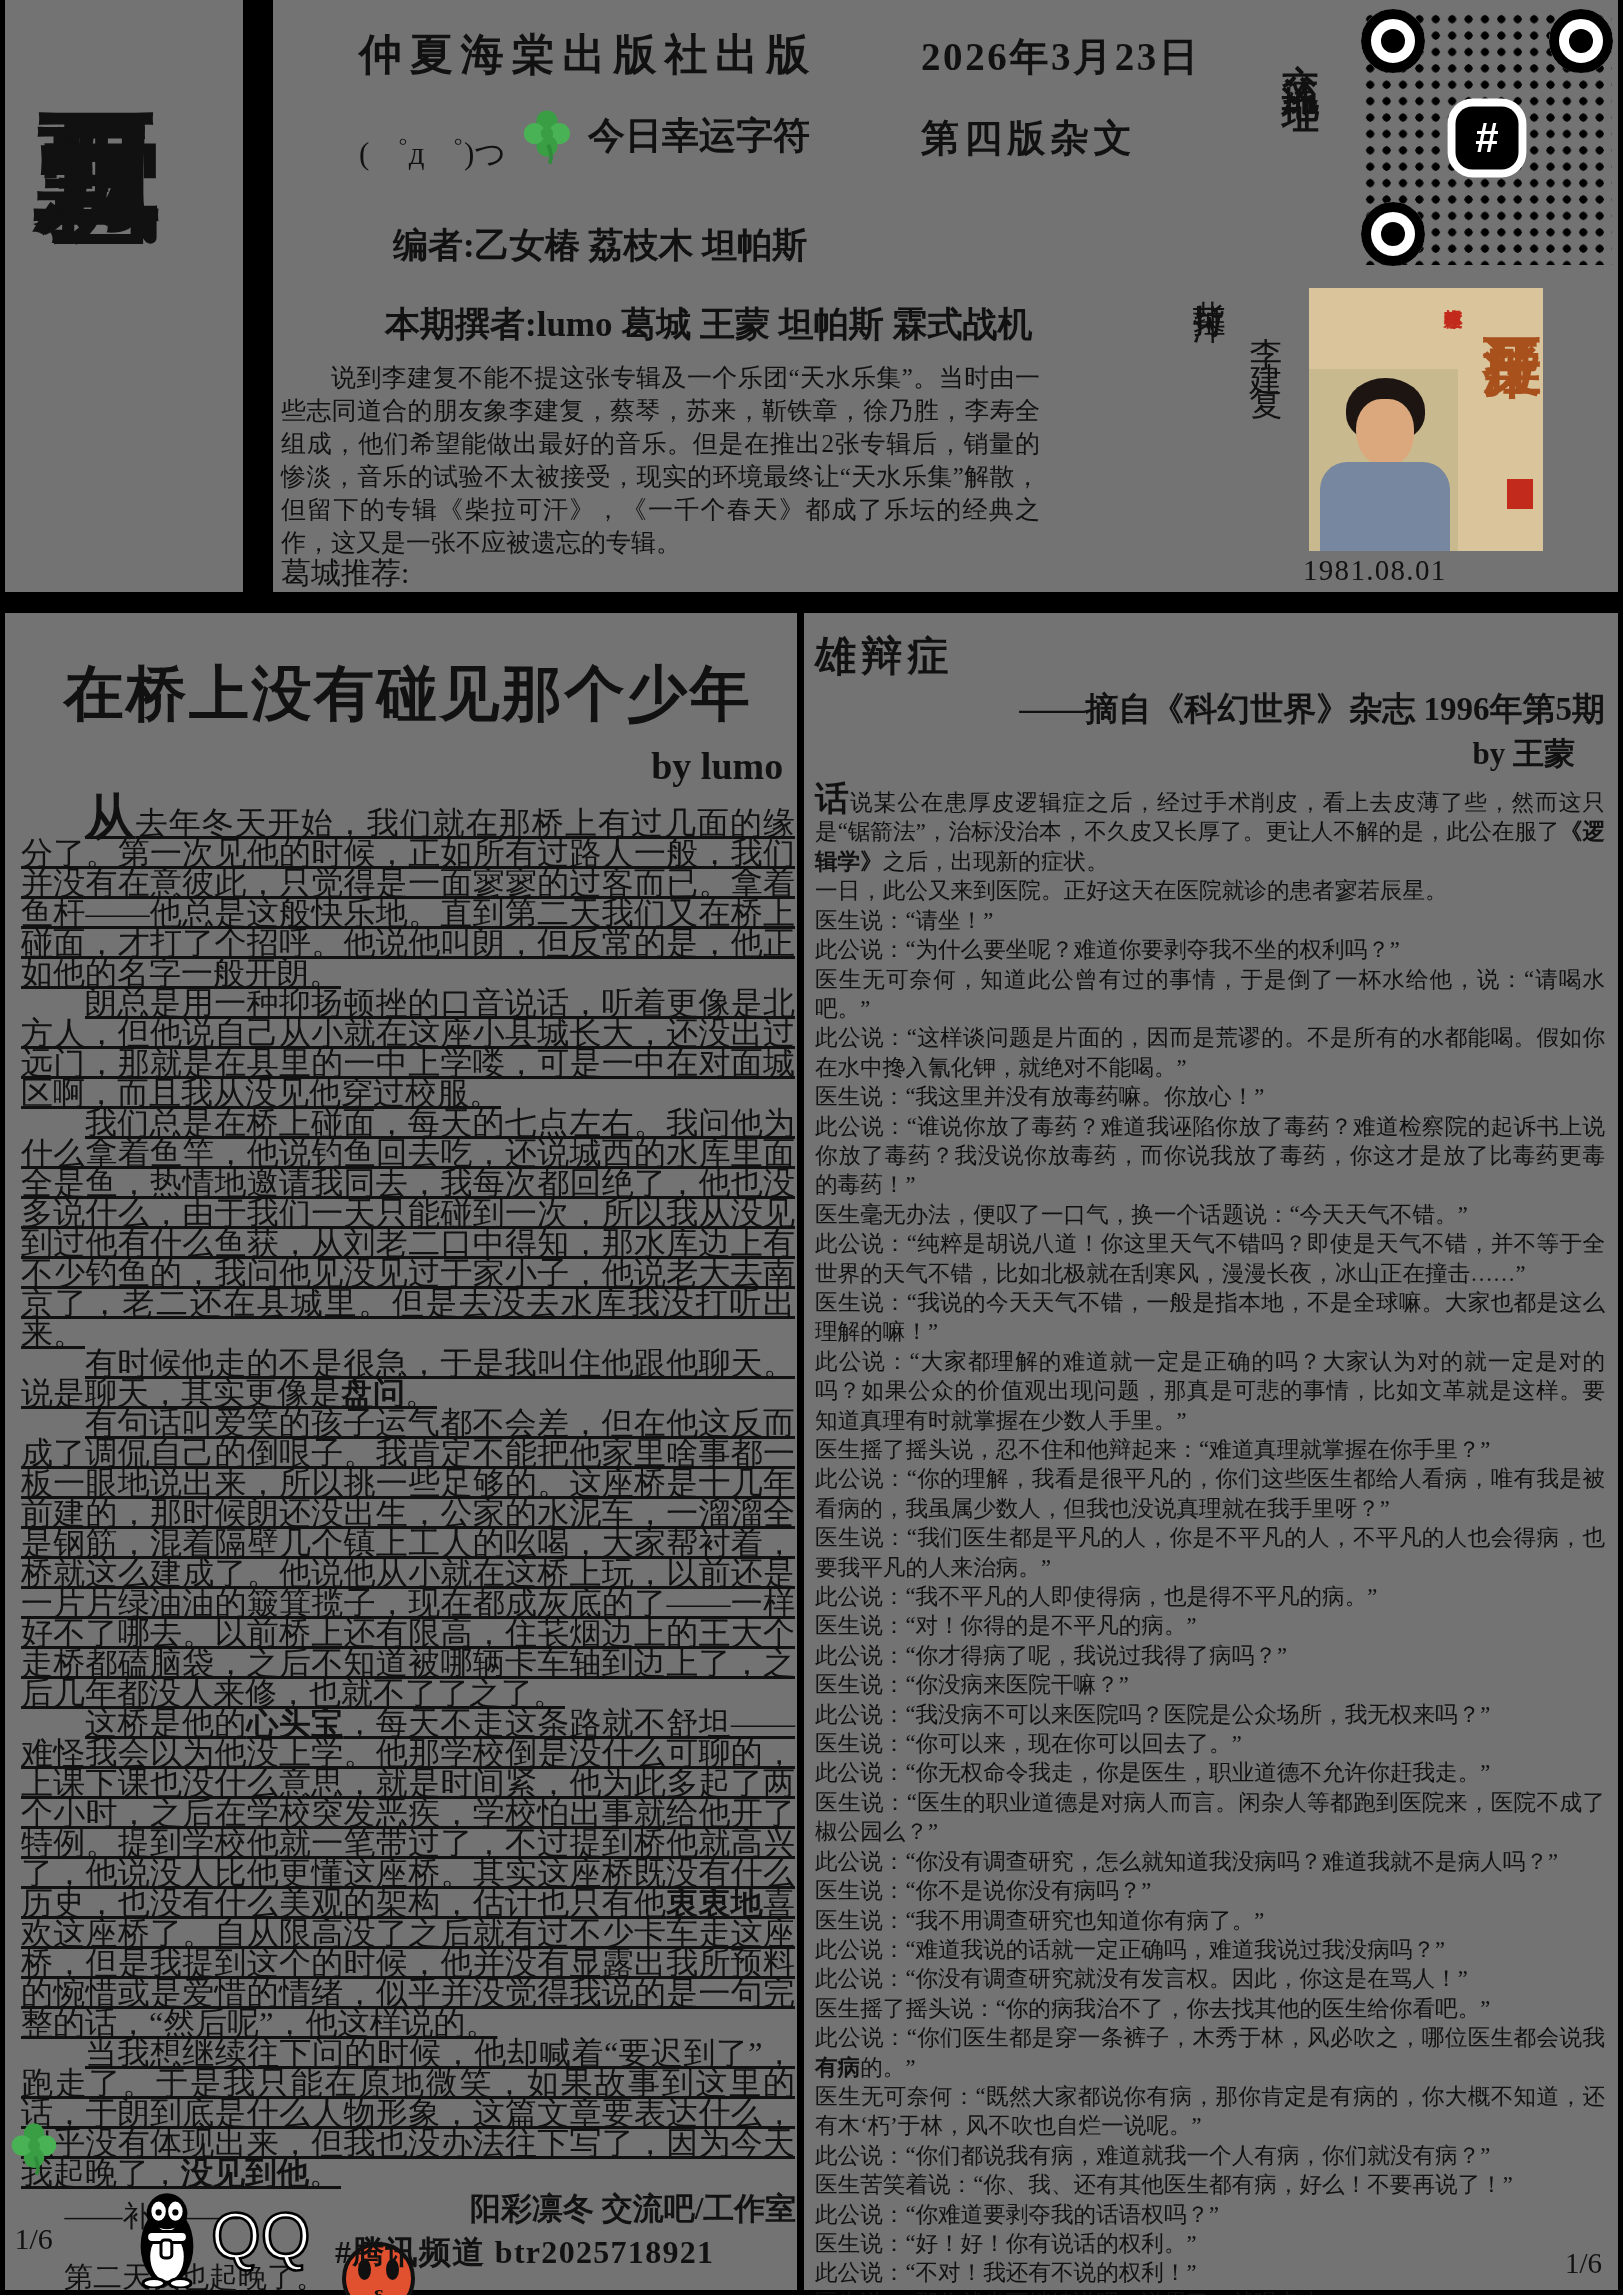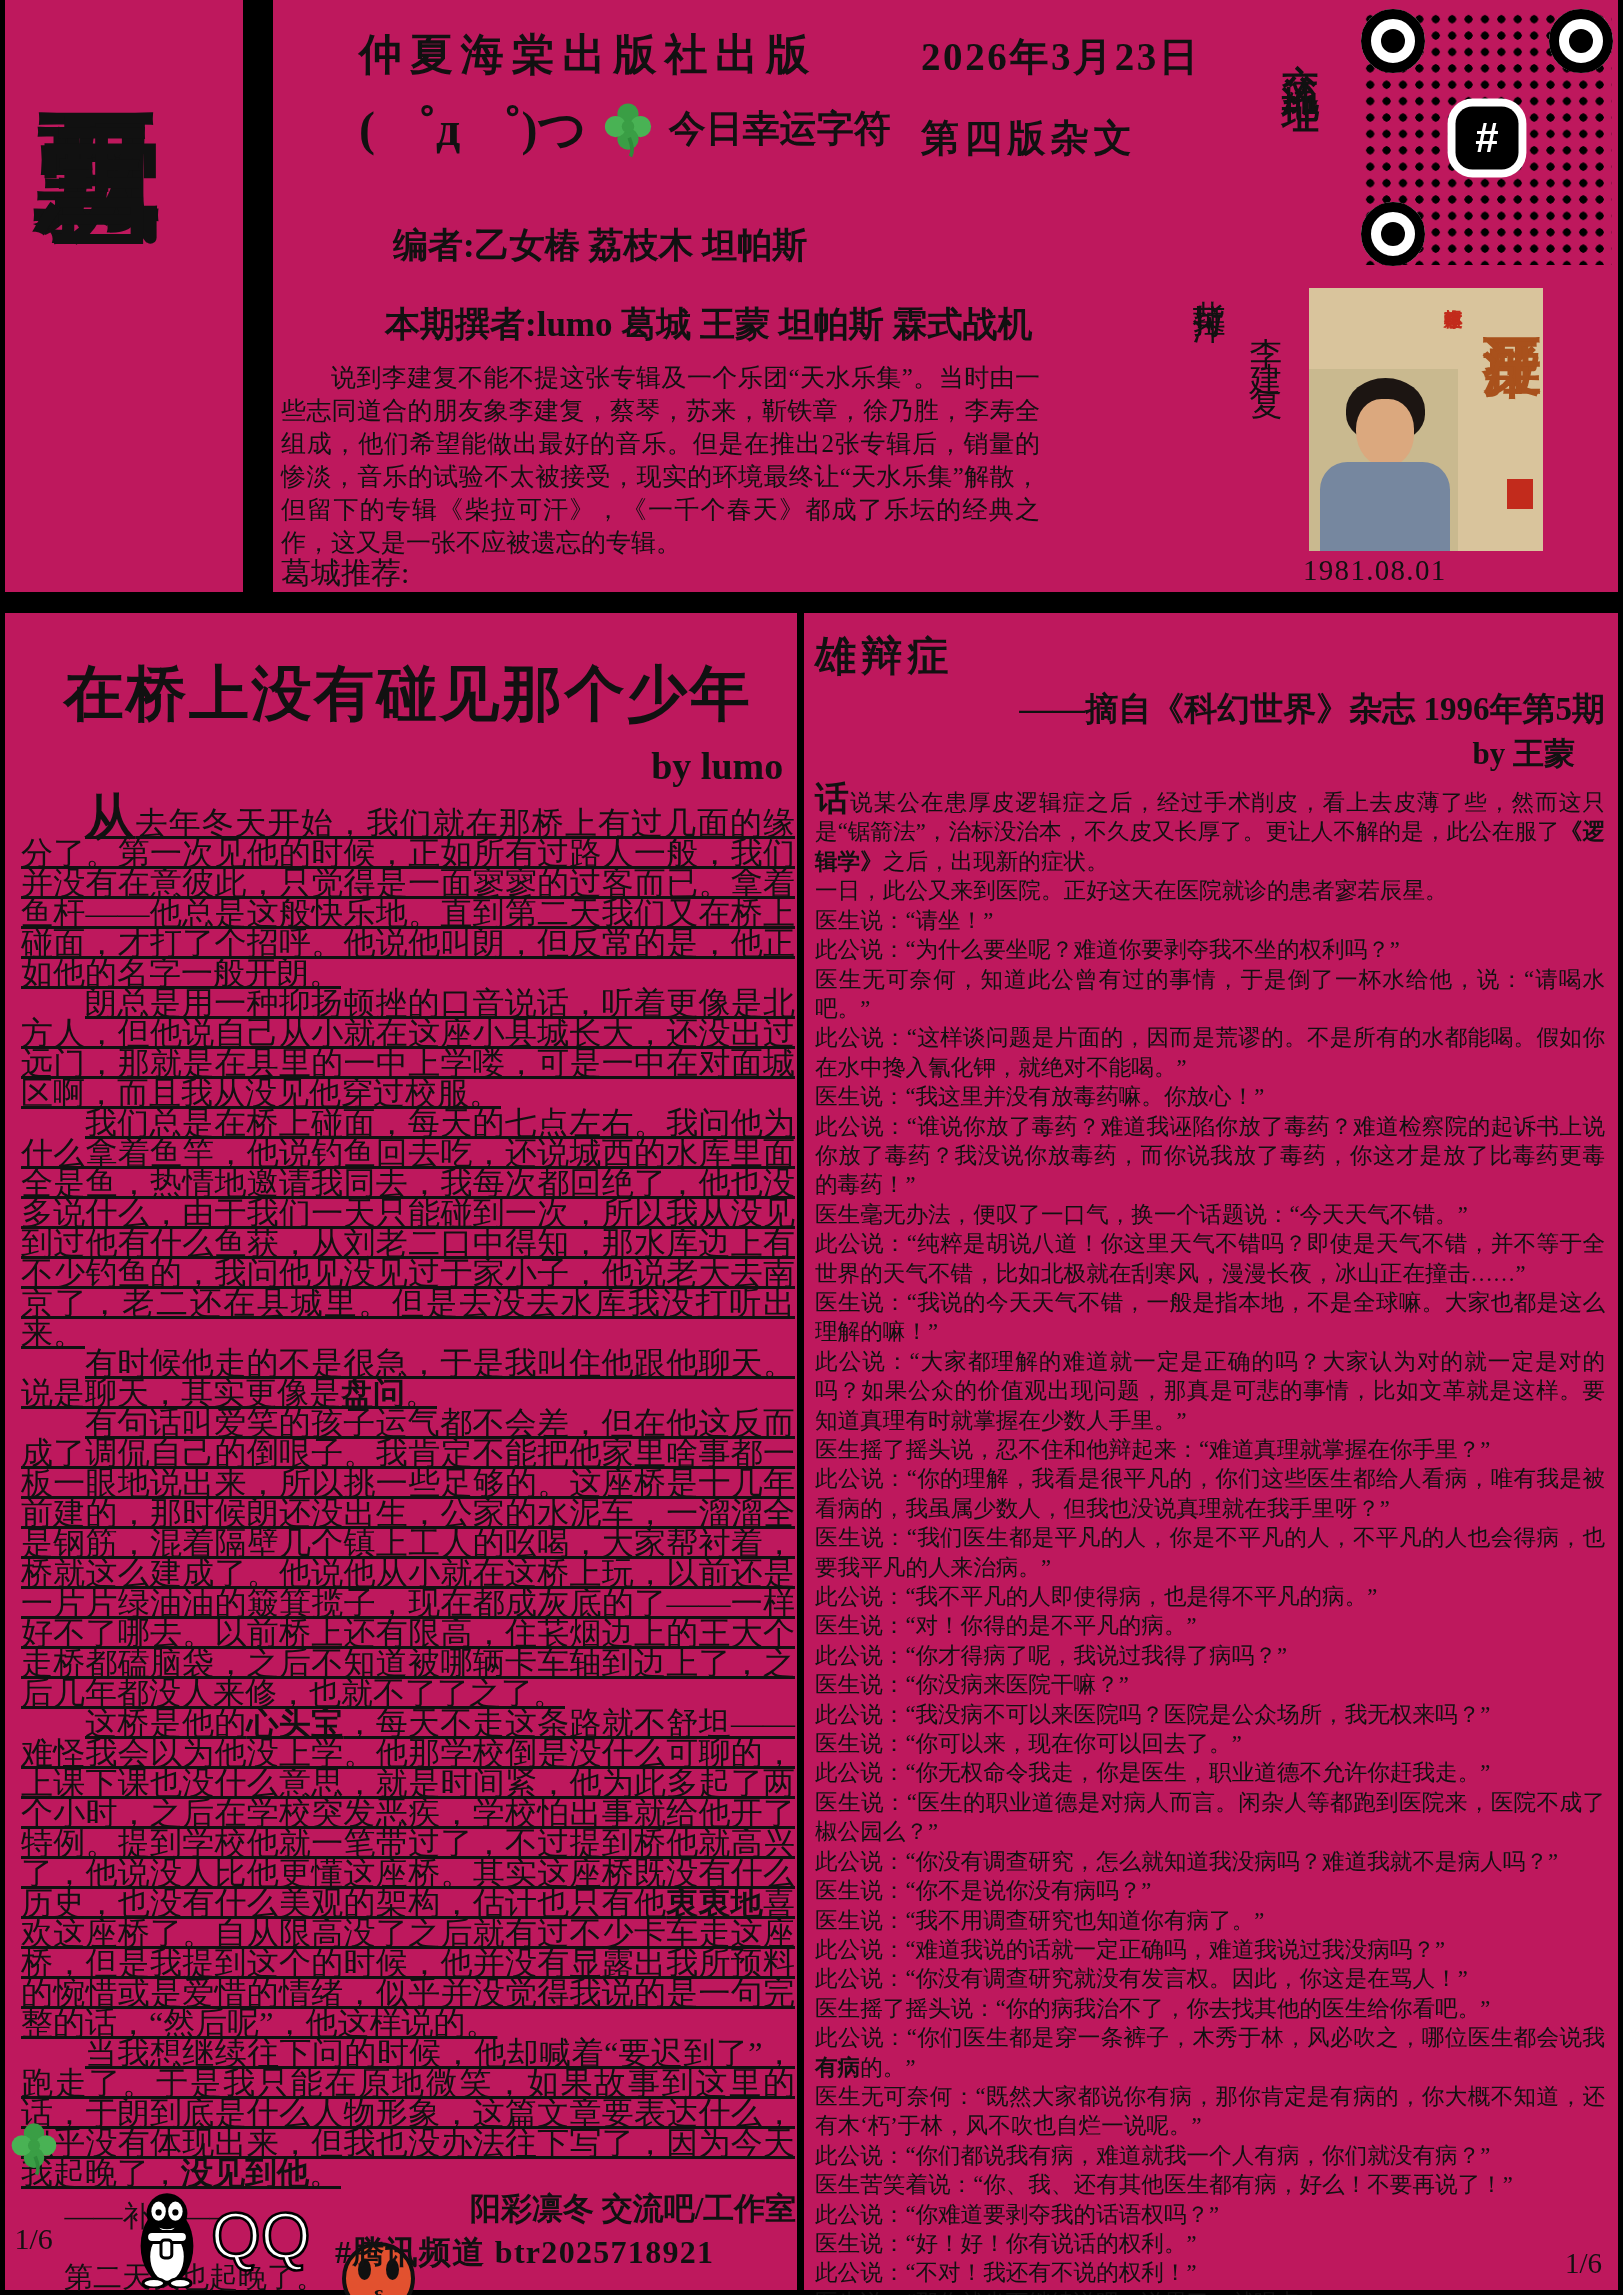--- a/index.html
+++ b/index.html
@@ -1,27 +1,27 @@
 <!DOCTYPE html>
 <html style="font-size:10.5px"><head>
 <meta charset="utf-8">
 <style>
   html,body{margin:0;padding:0;background:#888;}
-  .page{position:relative;width:1623px;height:2295px;background:#be185d;color:#111;
+  .page{position:relative;width:1623px;height:2295px;background:#737373;color:#111;
         font-family:"Liberation Serif","DejaVu Serif",serif;overflow:hidden;}
   .abs{position:absolute;}
   .border-strip{position:absolute;background:#000;}
   .vtext{writing-mode:vertical-rl;text-orientation:upright;}
 
   
   .masthead{left:34px;top:14.4px;height:584px;font-size:128px;line-height:1;font-weight:700;letter-spacing:3.9px;}
   .masthead-bar{left:243px;top:0;width:30px;height:592px;background:#000;}
   .publisher{left:359px;top:26px;font-size:43px;letter-spacing:7.9px;font-weight:600;}
   .emoticon-row{left:359px;top:97px;display:flex;align-items:center;gap:13px;}
-  .emoticon{font-size:48px;font-weight:700;}
+  .emoticon{font-size:31px;font-weight:400;margin-top:36px;}
   .lucky-label{font-size:37px;font-weight:600;}
   .date{left:921px;top:30px;font-size:39px;letter-spacing:2.6px;font-weight:600;}
   .edition{left:921px;top:113px;font-size:38px;letter-spacing:5.2px;font-weight:700;}
   .contact-label{left:1275px;top:34px;font-size:37px;letter-spacing:10.5px;font-weight:600;}
 
   
   .qr{left:1362px;top:10.5px;width:250px;height:254px;
       background-image:radial-gradient(circle,#000 33%,transparent 36%);
       background-size:16.4px 16.4px;}
   .finder{position:absolute;width:64px;height:64px;background:#fff;border-radius:50%;}

